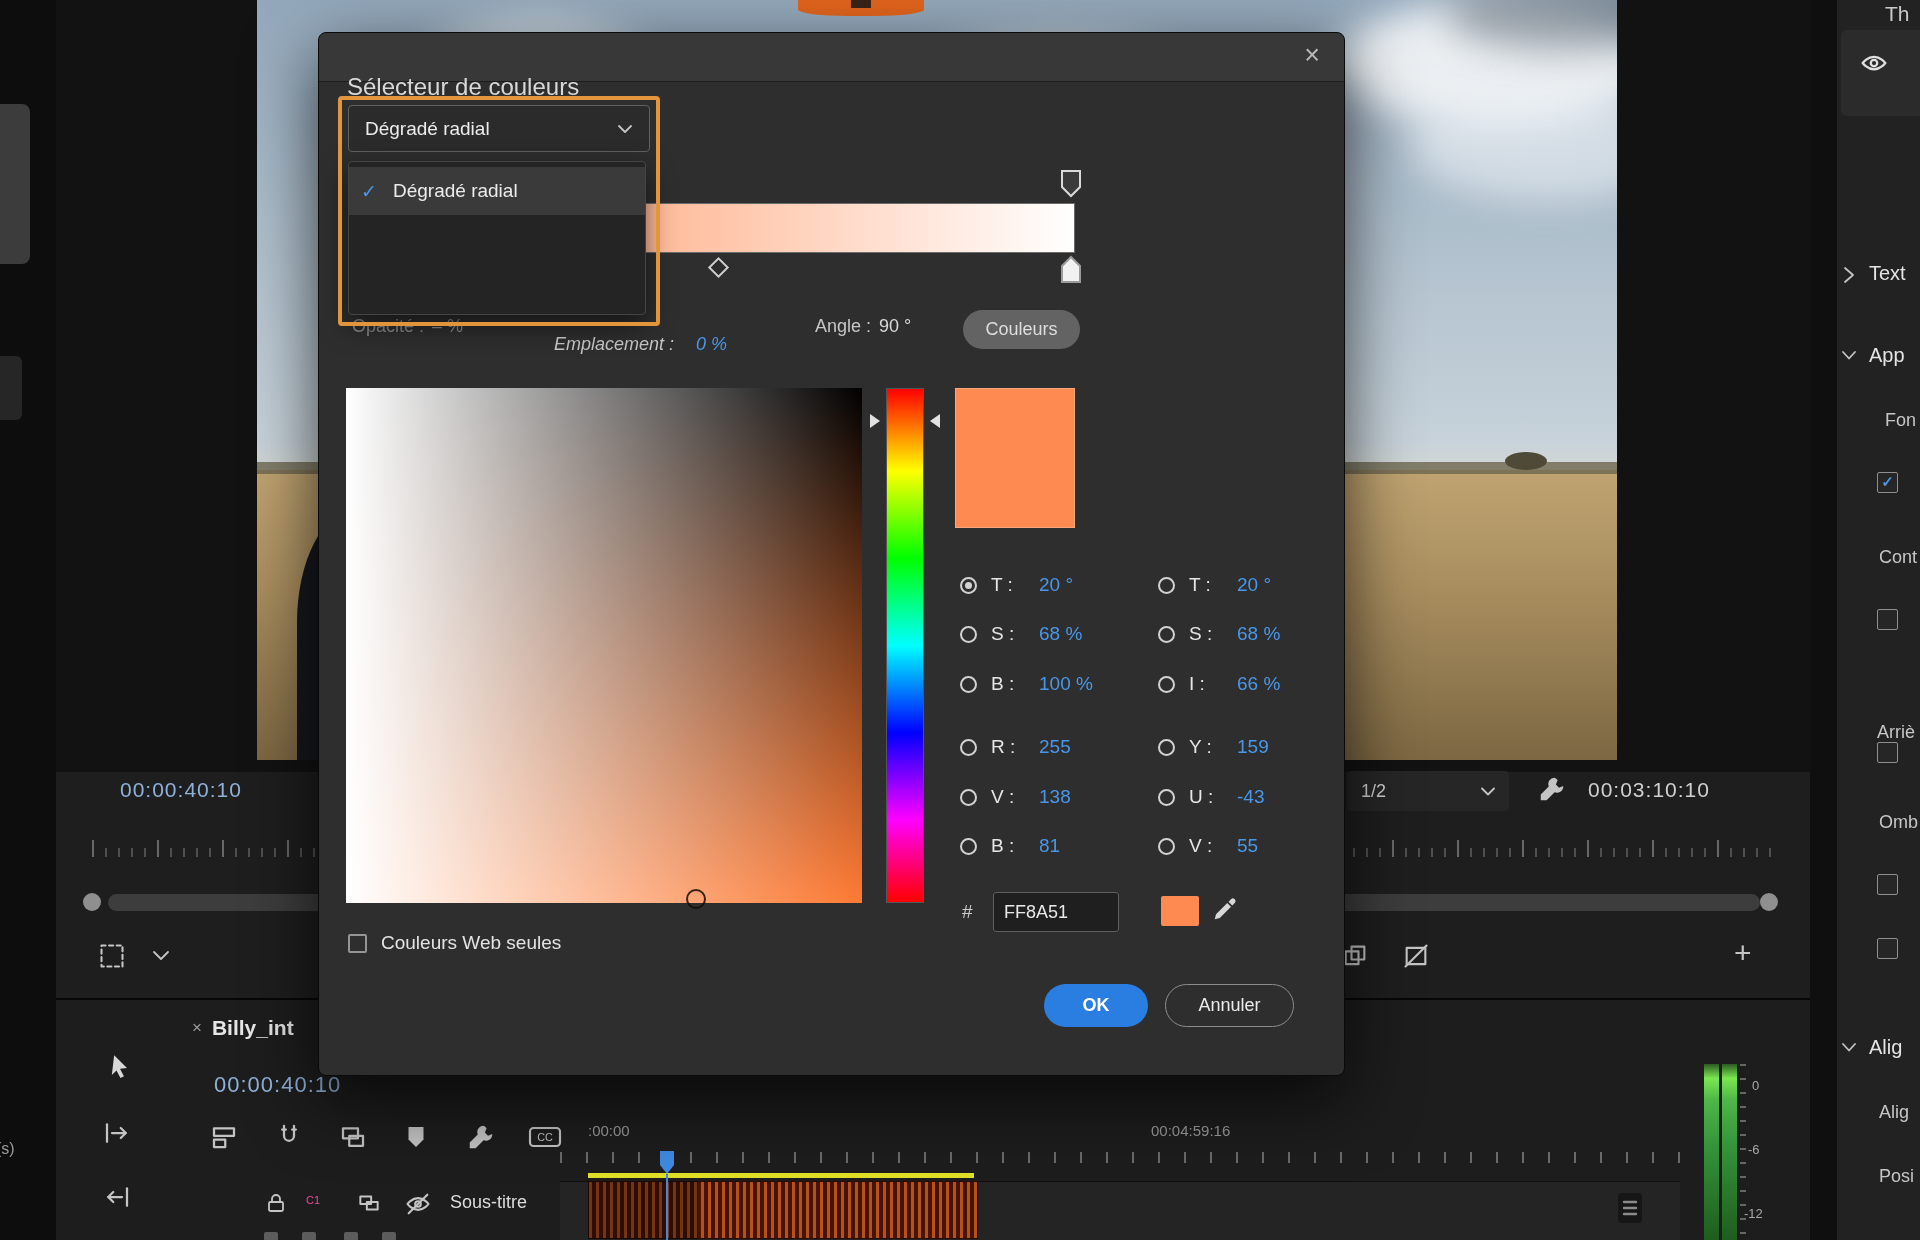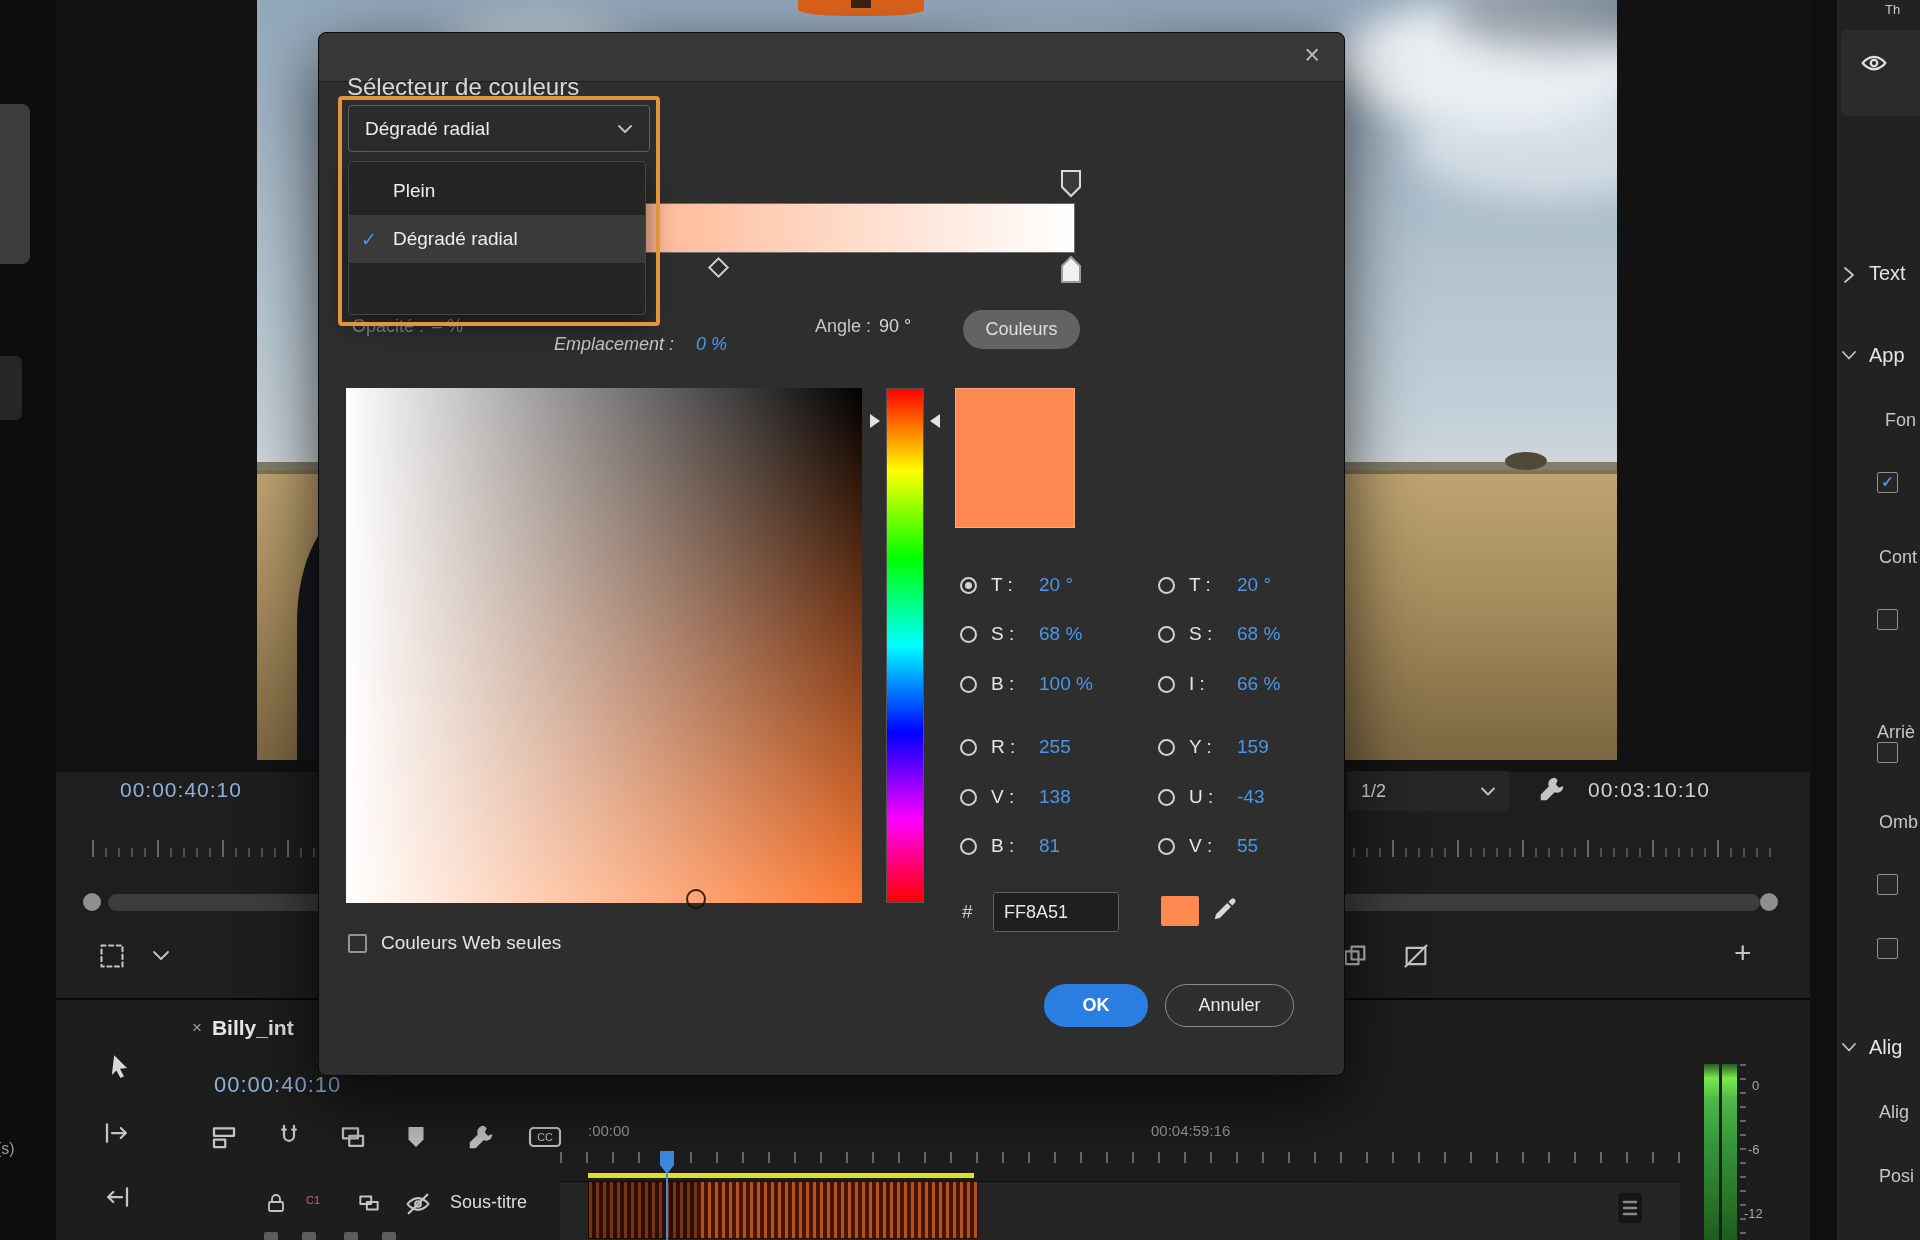--- a/index.html
+++ b/index.html
@@ -194,21 +194,21 @@
     <div class="abs" style="left:1696px;top:78px;font-size:13px;color:#a8a8a8;">0</div>
     <div class="abs" style="left:1692px;top:142px;font-size:13px;color:#a8a8a8;">-6</div>
     <div class="abs" style="left:1688px;top:206px;font-size:13px;color:#a8a8a8;">-12</div>
   </div>
 
   <div class="abs" style="left:-4px;top:1140px;font-size:16px;color:#9a9a9a;z-index:5;">(s)</div>
 
   <div class="abs" style="left:1810px;top:0;width:27px;height:1240px;background:#0f0f0f;"></div>
   <div class="abs" style="left:1837px;top:0;width:83px;height:1240px;background:#222;overflow:hidden;">
     <div class="abs" style="left:4px;top:30px;width:79px;height:86px;background:#2b2b2b;border-radius:6px 0 0 6px;"></div>
-    <div class="abs rp-sub" style="left:48px;top:2px;color:#c9c9c9;font-size:13px;">Th</div>
+    <div class="abs rp-sub" style="left:48px;top:2px;color:#c9c9c9;font-size:21px;">Th</div>
     <svg class="abs" style="left:22px;top:48px;" width="30" height="30" viewBox="0 0 24 24">
         <path d="M3 12s3.5-5 9-5 9 5 9 5-3.5 5-9 5-9-5-9-5z" stroke="#e0e0e0" fill="none" stroke-width="1.8"></path>
         <circle cx="12" cy="12" r="2.6" stroke="#e0e0e0" fill="none" stroke-width="1.8"></circle>
       </svg>
 
     <svg class="abs" style="left:6px;top:266px;" width="12" height="18" viewBox="0 0 12 18">
         <polyline points="2,2 10,9 2,16" class="ic"></polyline>
       </svg>
     <div class="abs rp-head" style="left:32px;top:262px;">Text</div>
 
@@ -360,21 +360,20 @@
     </div>
 
     <div class="abs flex" style="left:29px;top:72px;width:302px;height:47px;background:#2b2b2b;border:1px solid #606060;border-radius:4px;justify-content:space-between;padding:0 16px;box-sizing:border-box;z-index:4;">
       <span style="font-size:19px;color:#ececec;">Dégradé radial</span>
       <svg width="16" height="10" viewBox="0 0 16 10">
           <polyline points="2,2 8,8 14,2" class="ic"></polyline>
         </svg>
     </div>
 
     <div class="abs" style="left:29px;top:128px;width:298px;height:154px;background:#242424;border:1px solid #454545;border-radius:4px;box-shadow:0 10px 28px rgba(0,0,0,.55);z-index:5;padding-top:5px;box-sizing:border-box;">
-      <div class="menu-item">Plein</div>
       <div class="menu-item" style="background:#3a3a3a;">
         <span class="chk">✓</span>
         <span>Dégradé radial</span>
       </div>
     </div>
   </div>
 
   <div class="abs" style="left:338px;top:96px;width:314px;height:222px;border:4px solid #E2953B;border-radius:4px;z-index:70;pointer-events:none;"></div>
 
 </div>

